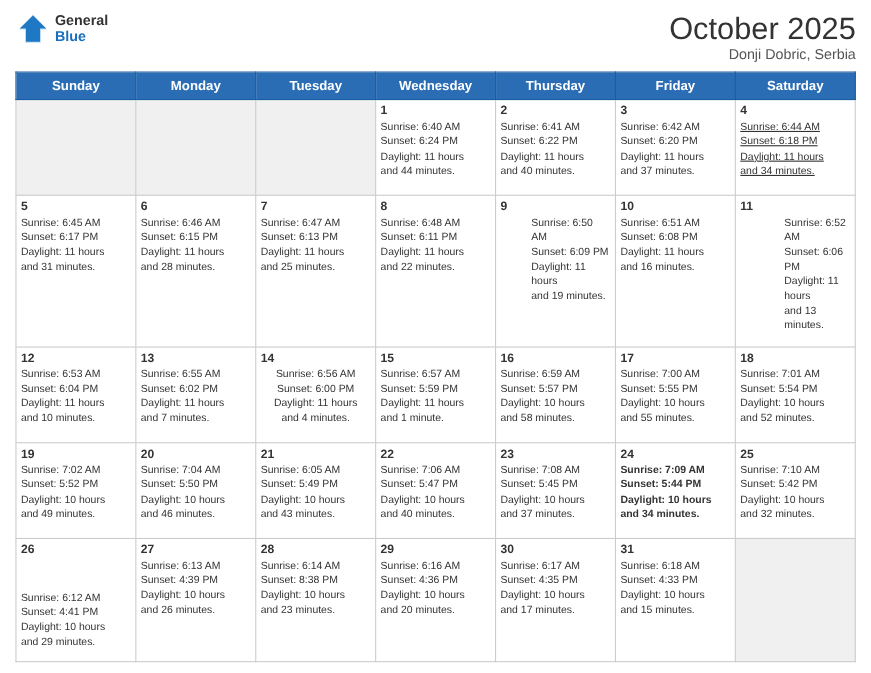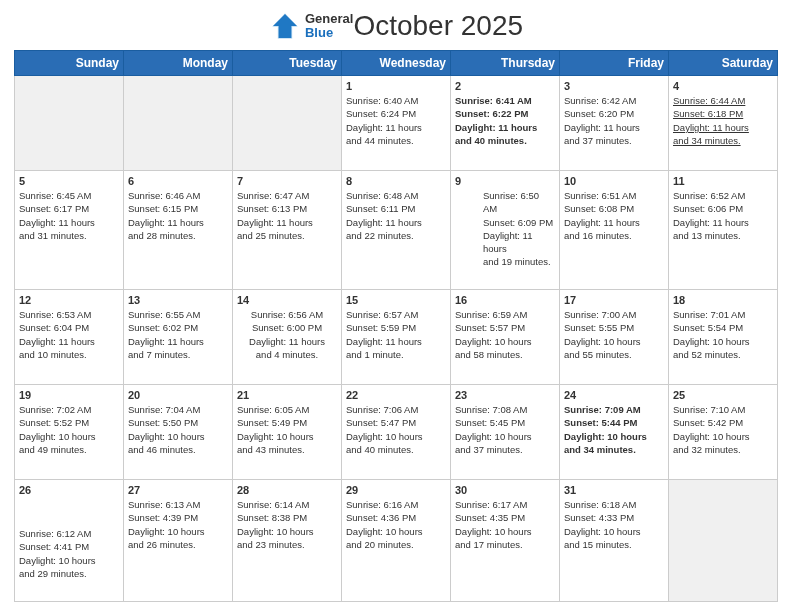--- a/index.html
+++ b/index.html
@@ -12,21 +12,21 @@
     }
     .page {
       width: 792px;
       height: 612px;
       display: flex;
       flex-direction: column;
       padding: 10px 14px 10px 14px;
     }
     .header {
       display: flex;
-      justify-content: center;
+      justify-content: space-between;
       align-items: flex-start;
       margin-bottom: 8px;
     }
     .logo {
       display: flex;
       align-items: center;
       gap: 4px;
     }
     .logo-text {
       display: flex;
@@ -59,21 +59,21 @@
       border-collapse: collapse;
       width: 100%;
       table-layout: fixed;
     }
     .calendar th {
       background-color: #2a6db5;
       color: white;
       font-size: 12px;
       font-weight: bold;
       padding: 5px 4px;
-      text-align: right;
+      text-align: center;
       border: 1px solid #1a5da0;
     }
     .calendar td {
       vertical-align: top;
       padding: 4px 4px;
       border: 1px solid #ccc;
       font-size: 10px;
       color: #333;
       height: 82px;
       background: #fff;
@@ -107,20 +107,21 @@
         <polygon points="20,2 38,22 30,22 30,37 10,37 10,22 2,22" fill="none" stroke="#1a6fbd" stroke-width="0"></polygon>
         <path d="M20 4 L36 21 L29 21 L29 36 L11 36 L11 21 L4 21 Z" fill="#2a8fd4" opacity="0.3"></path>
       </svg>
       <div class="logo-text">
         <span class="logo-general">General</span>
         <span class="logo-blue">Blue</span>
       </div>
     </div>
     <div class="title-area">
       <div class="month-title">October 2025</div>
+      <div class="location">Donji Dobric, Serbia</div>
     </div>
   </div>
 
   <table class="calendar">
     <thead>
       <tr>
       <th>Sunday</th>
           <th>Monday</th>
           <th>Tuesday</th>
           <th>Wednesday</th>
@@ -136,21 +137,21 @@
           <td class="shaded"></td>
           <td>
             <div class="day-number">1</div>
             <div class="day-info" style="white-space: pre-line;">Sunrise: 6:40 AM
 Sunset: 6:24 PM
 Daylight: 11 hours
 and 44 minutes.</div>
           </td>
           <td>
             <div class="day-number">2</div>
-            <div class="day-info" style="white-space: pre-line; font-weight: bold;">Sunrise: 6:41 AM
+            <div class="day-info" style="white-space: pre-line;">Sunrise: 6:41 AM
 Sunset: 6:22 PM
 Daylight: 11 hours
 and 40 minutes.</div>
           </td>
           <td>
             <div class="day-number">3</div>
             <div class="day-info" style="white-space: pre-line;">Sunrise: 6:42 AM
 Sunset: 6:20 PM
 Daylight: 11 hours
 and 37 minutes.</div>
@@ -201,21 +202,21 @@
           </td>
           <td>
             <div class="day-number">10</div>
             <div class="day-info" style="white-space: pre-line;">Sunrise: 6:51 AM
 Sunset: 6:08 PM
 Daylight: 11 hours
 and 16 minutes.</div>
           </td>
           <td>
             <div class="day-number">11</div>
-            <div class="day-info" style="white-space: pre-line;">Sunrise: 6:52 AM
+            <div class="day-info" style="white-space: pre-line; margin-left: 40px;">Sunrise: 6:52 AM
 Sunset: 6:06 PM
 Daylight: 11 hours
 and 13 minutes.</div>
           </td>
         </tr>
         <tr>
           <td>
             <div class="day-number">12</div>
             <div class="day-info" style="white-space: pre-line;">Sunrise: 6:53 AM
 Sunset: 6:04 PM

